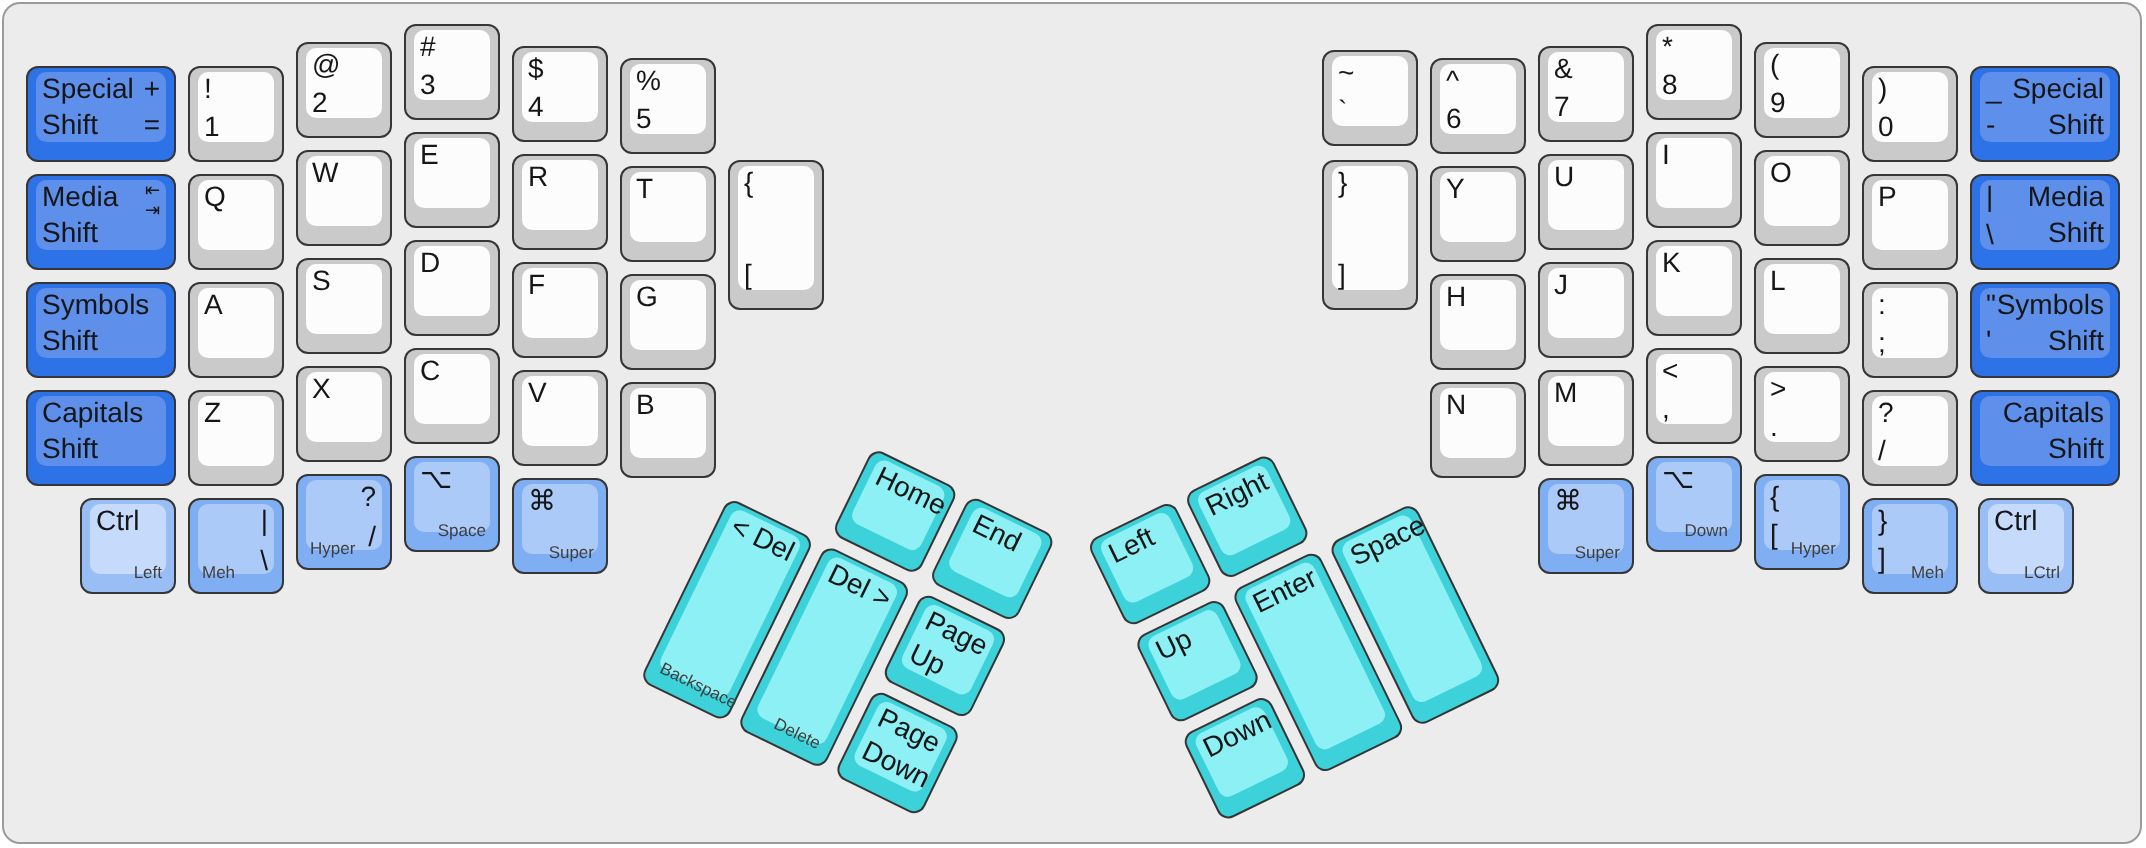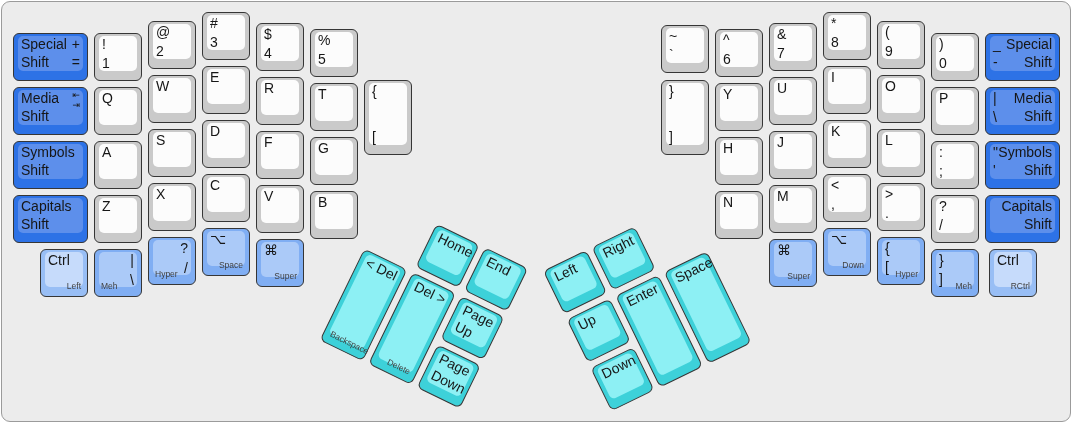--- a/index.html
+++ b/index.html
@@ -435,17 +435,17 @@
       </div>
       <div class="key" style="left: 983px; top: 193px; width: 75px; height: 48px; background: rgb(45, 114, 230);">
         <div class="cap" style="background: rgb(93, 143, 235);">
           <span class="lg tr">Capitals
 Shift</span>
         </div>
       </div>
       <div class="key" style="left: 987px; top: 247px; width: 48px; height: 48px; background: rgb(152, 190, 245);">
         <div class="cap" style="background: rgb(198, 219, 251);">
           <span class="lg tl">Ctrl</span>
-          <span class="lg sub">RCtrl</span>
+          <span class="lg sub">LCtrl</span>
         </div>
       </div>
     </div>
 </div>
 
 </body></html>

